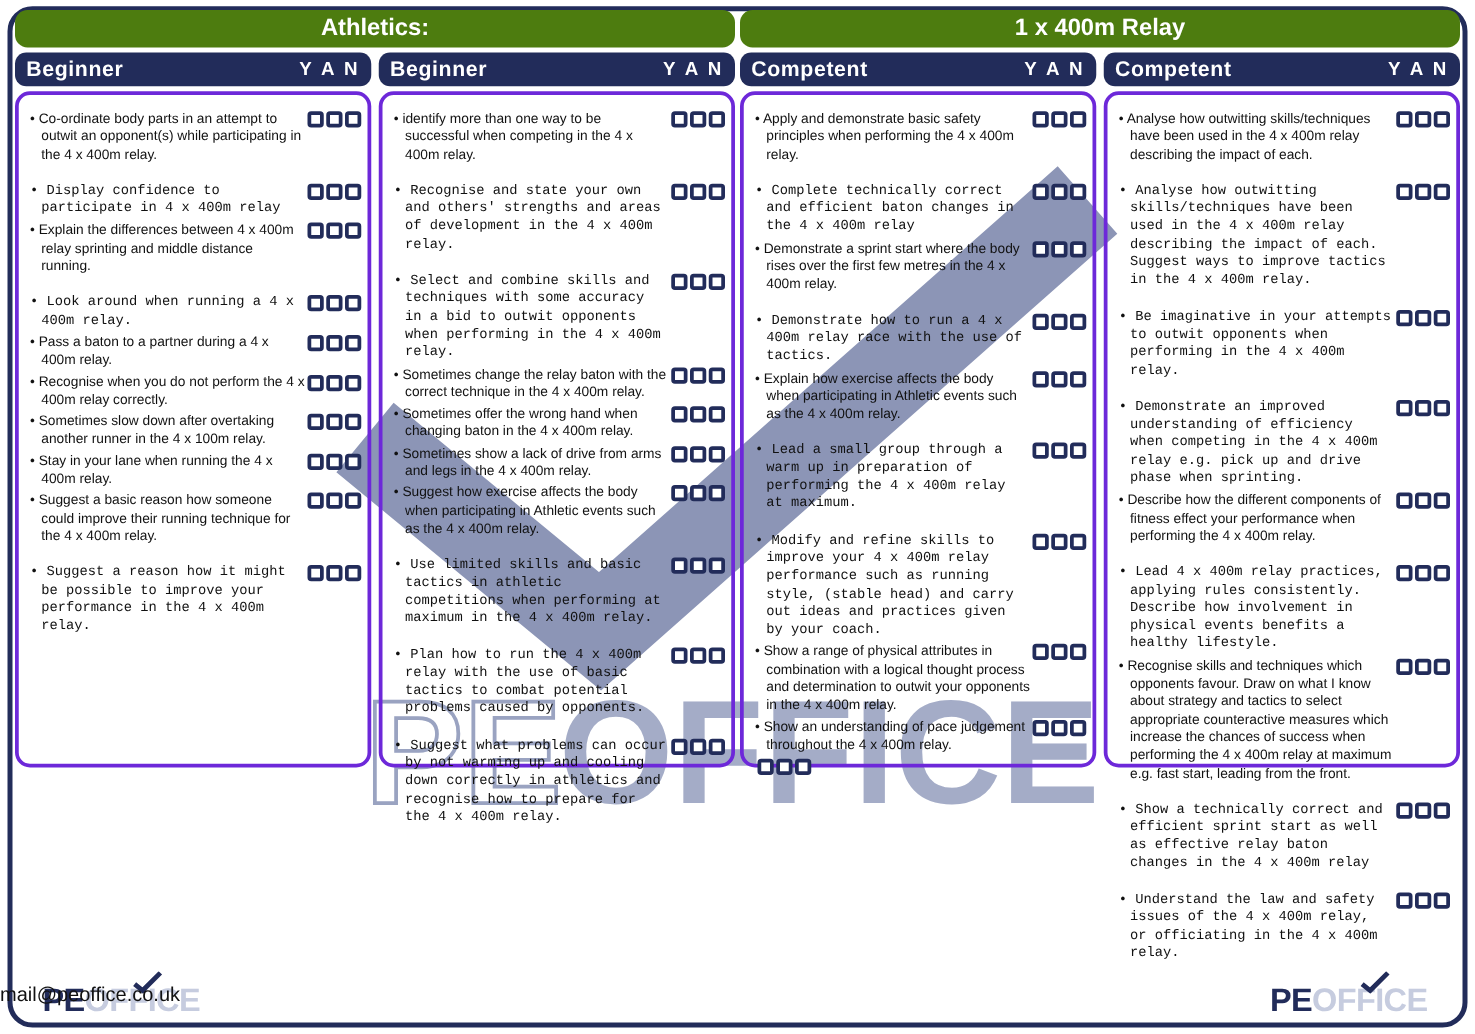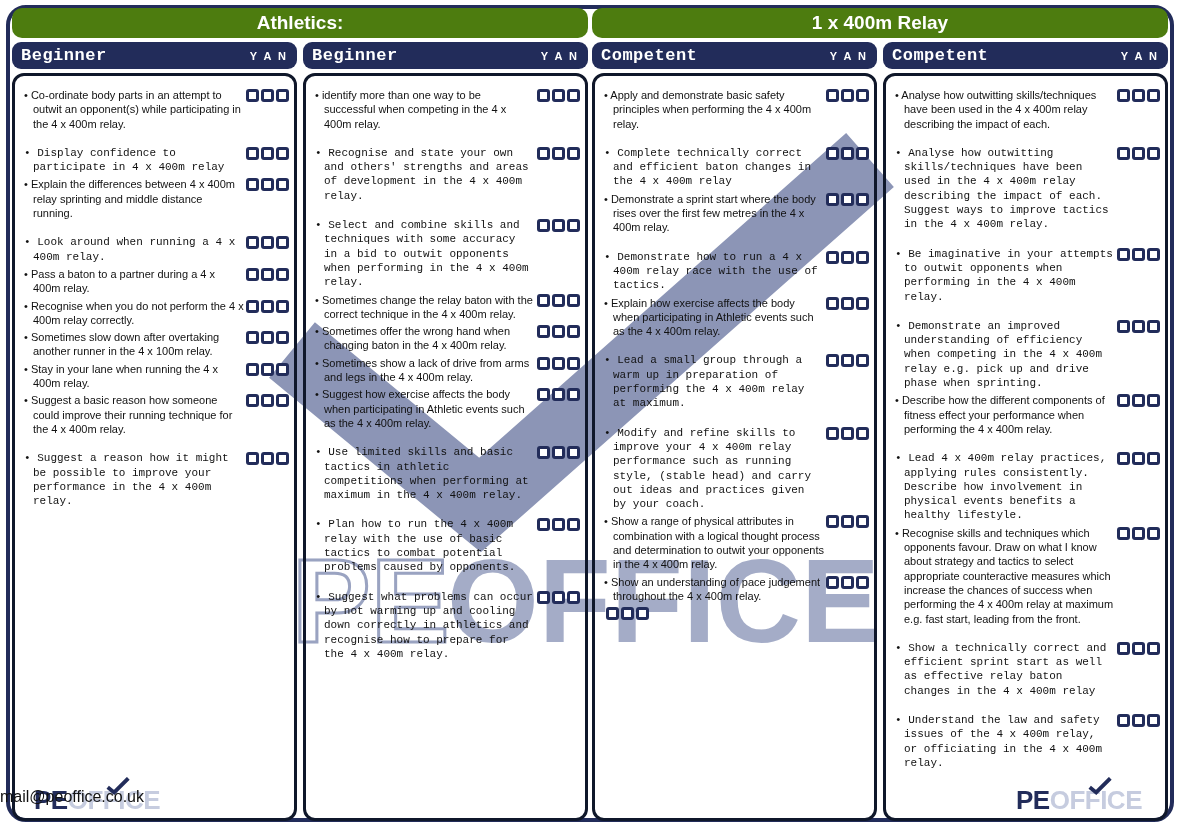--- a/index.html
+++ b/index.html
@@ -16,29 +16,29 @@
     position:absolute;top:8px;height:30px;background:#4d7c0f;border-radius:10px;
     color:#fff;font-weight:bold;font-size:19px;display:flex;align-items:center;justify-content:center;
   }
   .hdr-left{left:12px;width:576px;}
   .hdr-right{left:592px;width:576px;}
   .subhdr{
     position:absolute;top:42px;height:27px;background:#222C5A;border-radius:9px;
     color:#fff;display:flex;align-items:center;justify-content:space-between;
     padding:0 9px;box-sizing:border-box;
   }
-  .lvl{font-weight:bold;font-size:17px;letter-spacing:.5px;font-family:Liberation Mono, monospace;}
-  .yan{font-weight:bold;font-size:11px;letter-spacing:2px;}
+  .lvl{font-weight:bold;font-size:17px;letter-spacing:.5px;}
+  .yan{font-weight:bold;font-size:15px;letter-spacing:2px;}
   .c0{left:12px;width:285px;}
   .c1{left:303px;width:285px;}
   .c2{left:592px;width:285px;}
   .c3{left:883px;width:285px;}
   .card{
-    position:absolute;top:73px;height:748px;background:transparent;
-    border:3px solid #0f172a;border-radius:12px;box-sizing:border-box;
+    position:absolute;top:73px;height:541px;background:transparent;
+    border:3px solid #6d28d9;border-radius:12px;box-sizing:border-box;
   }
   .card-body{padding:9px 5px 8px 9px;}
   .item{display:flex;align-items:flex-start;margin-top:3px;}
   .item.gap{margin-top:15px;font-family:Liberation Mono, monospace;}
   .itext{
     flex:1;font-size:11px;line-height:1.3;color:#111;
     padding-left:9px;text-indent:-9px;
   }
   .itext::before{content:"• ";}
   .boxes{display:flex;gap:2px;flex-shrink:0;margin-left:2px;margin-top:1px;}

